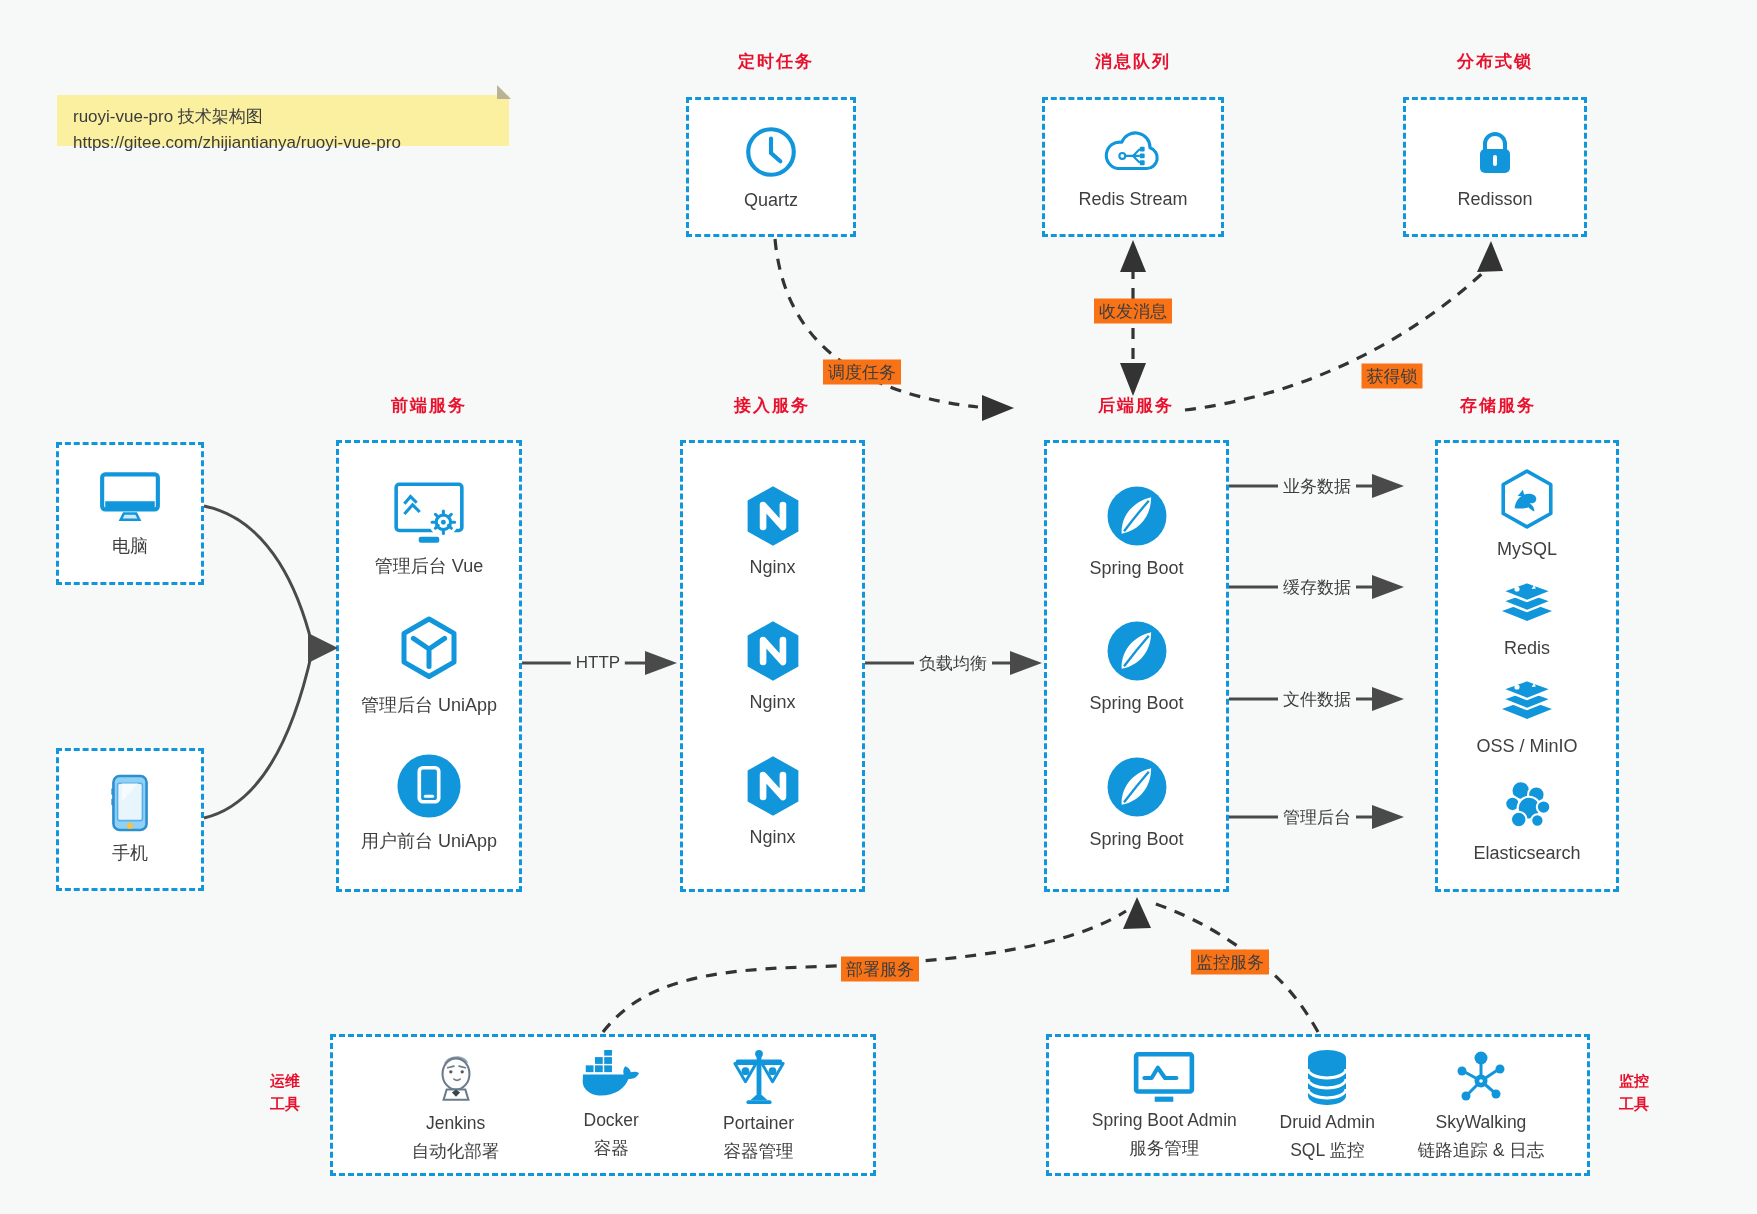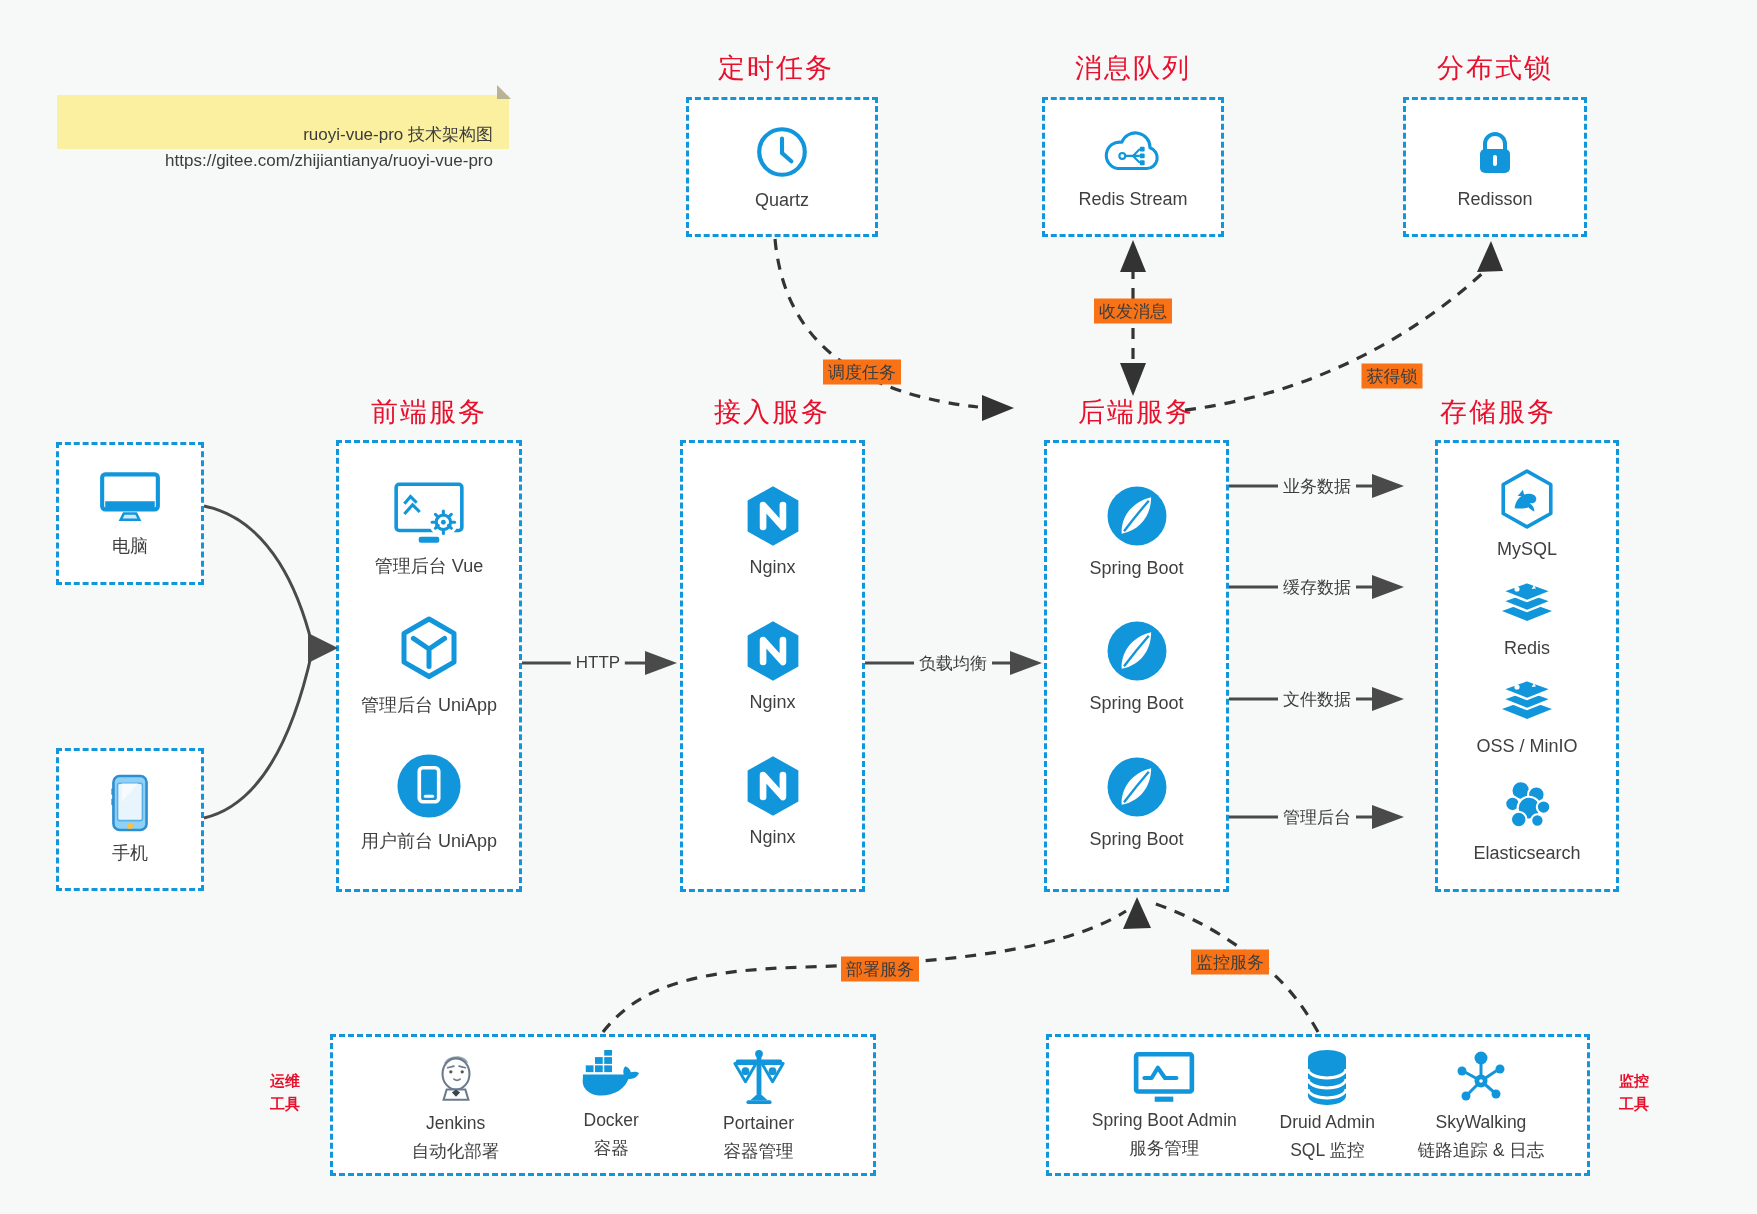--- a/index.html
+++ b/index.html
@@ -1,43 +1,43 @@
 <!DOCTYPE html>
 <html style="--accent-blue: #1296db; --title-red: #e8112d; --note-bg: #faf0a0; --canvas-bg: #f7f8f8; --arrow-solid: #4a4a4a; --arrow-dashed: #333333; --text-dark: #3f3f3f;"><head>
 <meta charset="utf-8">
 <style>
   html,body{margin:0;padding:0;}
   body{background:var(--canvas-bg,#f7f8f8);font-family:"Liberation Sans","DejaVu Sans",sans-serif;}
   .canvas{position:relative;width:1757px;height:1214px;background:var(--canvas-bg,#f7f8f8);overflow:hidden;}
 
   
   .note{position:absolute;left:57px;top:95px;width:452px;height:51px;background:var(--note-bg,#faf0a0);
-        box-sizing:border-box;padding:27px 16px;color:#3c3c3c;font-size:17px;line-height:1.55;text-align:right;}
+        box-sizing:border-box;padding:9px 16px;color:#3c3c3c;font-size:17px;line-height:1.55;}
   .note-fold{position:absolute;right:-2px;top:-10px;width:0;height:0;
         border-bottom:14px solid #b9b295;border-right:14px solid transparent;}
 
   
   .gtitle{position:absolute;transform:translateX(-50%);color:var(--title-red,#e8112d);
-          font-size:27px;font-weight:normal;letter-spacing:2px;white-space:nowrap;}
+          font-size:17px;font-weight:bold;letter-spacing:2px;white-space:nowrap;}
   .side-title{position:absolute;color:var(--title-red,#e8112d);font-size:15px;font-weight:bold;
           line-height:1.5;text-align:center;width:64px;}
 
   
   .gbox{position:absolute;background:#fff;border:3px dashed var(--accent-blue,#1296db);box-sizing:border-box;
         display:flex;flex-direction:column;align-items:center;justify-content:space-evenly;}
   .item{display:flex;flex-direction:column;align-items:center;gap:9px;}
   .item-label{font-size:18px;color:var(--text-dark,#3f3f3f);white-space:nowrap;}
   .toolbox{flex-direction:row;}
   .tool-item{display:flex;flex-direction:column;align-items:center;gap:5px;}
   .tool-name,.tool-desc{font-size:17.5px;color:var(--text-dark,#3f3f3f);line-height:1.3;text-align:center;white-space:nowrap;}
 
   .icon{color:var(--accent-blue,#1296db);display:block;}
 
   
-  .b-quartz  {left:686px; top:97px; width:192px;height:140px;}
+  .b-quartz  {left:686px; top:97px; width:170px;height:140px;}
   .b-mq      {left:1042px;top:97px; width:182px;height:140px;}
   .b-lock    {left:1403px;top:97px; width:184px;height:140px;}
   .b-frontend{left:336px; top:440px;width:186px;height:452px;}
   .b-access  {left:680px; top:440px;width:185px;height:452px;}
   .b-backend {left:1044px;top:440px;width:185px;height:452px;}
   .b-storage {left:1435px;top:440px;width:184px;height:452px;padding:6px 0;}
   .b-computer{left:56px;  top:442px;width:148px;height:143px;}
   .b-phone   {left:56px;  top:748px;width:148px;height:143px;}
   .b-ops     {left:330px; top:1034px;width:546px;height:142px;}
   .b-monitor {left:1046px;top:1034px;width:544px;height:142px;}

